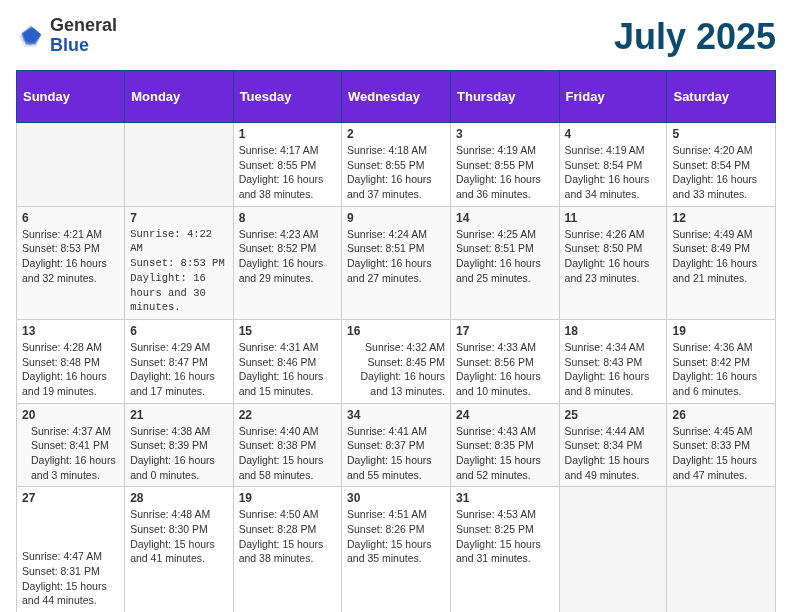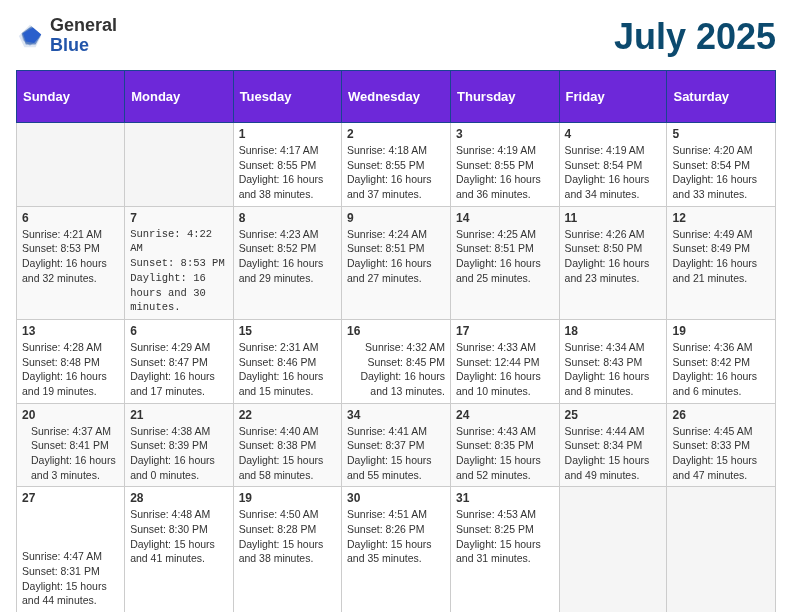--- a/index.html
+++ b/index.html
@@ -215,34 +215,34 @@
 Daylight: 16 hours and 19 minutes.</div>
         </td>
         <td>
           <span class="day-number">6</span>
           <div class="day-info" style="white-space: pre-line;">Sunrise: 4:29 AM
 Sunset: 8:47 PM
 Daylight: 16 hours and 17 minutes.</div>
         </td>
         <td>
           <span class="day-number">15</span>
-          <div class="day-info" style="white-space: pre-line;">Sunrise: 2:31 AM
+          <div class="day-info" style="white-space: pre-line;">Sunrise: 4:31 AM
 Sunset: 8:46 PM
 Daylight: 16 hours and 15 minutes.</div>
         </td>
         <td>
           <span class="day-number">16</span>
           <div class="day-info" style="white-space: pre-line; text-align: right;">Sunrise: 4:32 AM
 Sunset: 8:45 PM
 Daylight: 16 hours and 13 minutes.</div>
         </td>
         <td>
           <span class="day-number">17</span>
           <div class="day-info" style="white-space: pre-line;">Sunrise: 4:33 AM
-Sunset: 12:44 PM
+Sunset: 8:56 PM
 Daylight: 16 hours and 10 minutes.</div>
         </td>
         <td>
           <span class="day-number">18</span>
           <div class="day-info" style="white-space: pre-line;">Sunrise: 4:34 AM
 Sunset: 8:43 PM
 Daylight: 16 hours and 8 minutes.</div>
         </td>
         <td>
           <span class="day-number">19</span>

